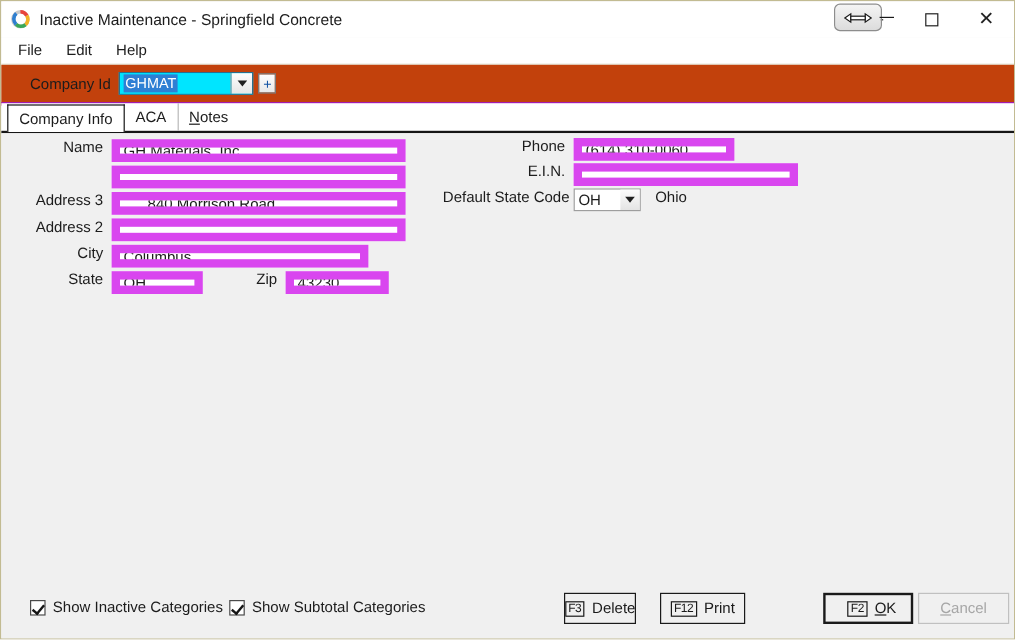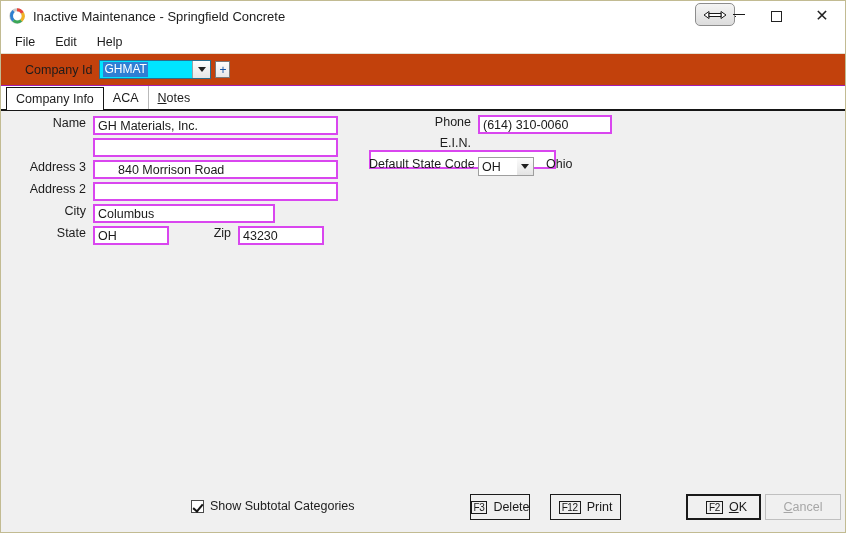--- a/index.html
+++ b/index.html
@@ -251,21 +251,21 @@
     display: flex;
   }
   .flabel {
     font-size: 12.5px;
     color: #1c1c1c;
     text-align: right;
     white-space: nowrap;
   }
   .finput {
     height: 19px;
-    border: 2px solid #d946ef;
+    border: 7px solid #d946ef;
     background: #ffffff;
     box-sizing: border-box;
     font-family: "Liberation Sans", sans-serif;
     font-size: 12.5px;
     color: #1a1a1a;
     padding: 0 0 0 3px;
     line-height: 17px;
     outline: none;
     border-radius: 0;
   }
@@ -458,53 +458,57 @@
       <input class="finput" style="width: 245px; padding-left: 23px;" value="840 Morrison Road">
     </div>
 
     <div class="field-row" style="left:10px; top:71px;">
       <div class="flabel" style="width:75px; margin-right:7px;">Address 2</div>
       <input class="finput" style="width: 245px;" value="">
     </div>
 
     <div class="field-row" style="left:10px; top:93px;">
       <div class="flabel" style="width:75px; margin-right:7px;">City</div>
-      <input class="finput" style="width: 182px;" value="Columbus">
+      <input class="finput" style="width: 214px;" value="Columbus">
     </div>
 
     <div class="field-row" style="left:10px; top:115px;">
       <div class="flabel" style="width:75px; margin-right:7px;">State</div>
       <input class="finput" style="width: 76px;" value="OH">
       <div class="flabel" style="width:44px; margin-left:18px; margin-right:7px;">Zip</div>
       <input class="finput" style="width: 86px;" value="43230">
     </div>
 
     <div class="field-row" style="left:368px; top:4px;">
       <div class="flabel" style="width:102px; margin-right:7px;">Phone</div>
       <input class="finput" style="width: 134px;" value="(614) 310-0060">
     </div>
 
-    <div class="field-row" style="left:368px; top:25px;flex-direction:column;">
+    <div class="field-row" style="left:368px; top:25px;">
       <div class="flabel" style="width:102px; margin-right:7px;">E.I.N.</div>
       <input class="finput" style="width: 187px;" value="">
     </div>
 
     <div class="field-row" style="left:368px; top:46px;">
       <div class="flabel" style="width:102px; margin-right:7px;">Default State Code</div>
       <div class="combo-sm">
         <div class="v">OH</div>
         <div class="a">
           <span class="caret"></span>
         </div>
       </div>
       <div class="plaintext" style="margin-left:12px;">Ohio</div>
     </div>
 
     <div class="bottom">
 
+      <div class="chk-wrap" style="left:24px; top:15px;">
+        <span class="chk"></span>
+        <span class="chk-label">Show Inactive Categories</span>
+      </div>
 
       <div class="chk-wrap" style="left:190px; top:15px;">
         <span class="chk"></span>
         <span class="chk-label">Show Subtotal Categories</span>
       </div>
 
       <div class="btn" style="left:469px; top:10px; width:60px;">
         <span class="fkey">F3</span>
         <span>Delete</span>
       </div>

